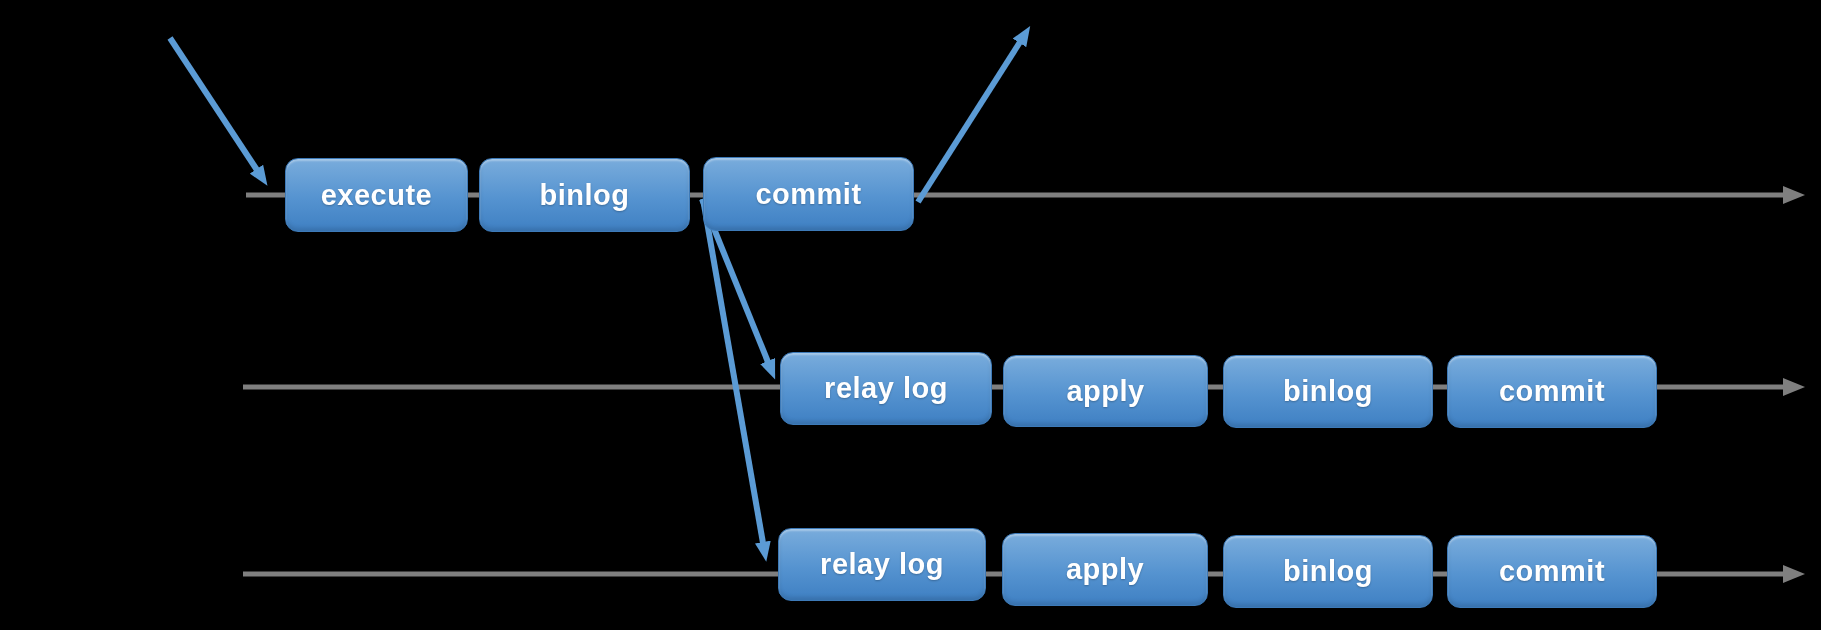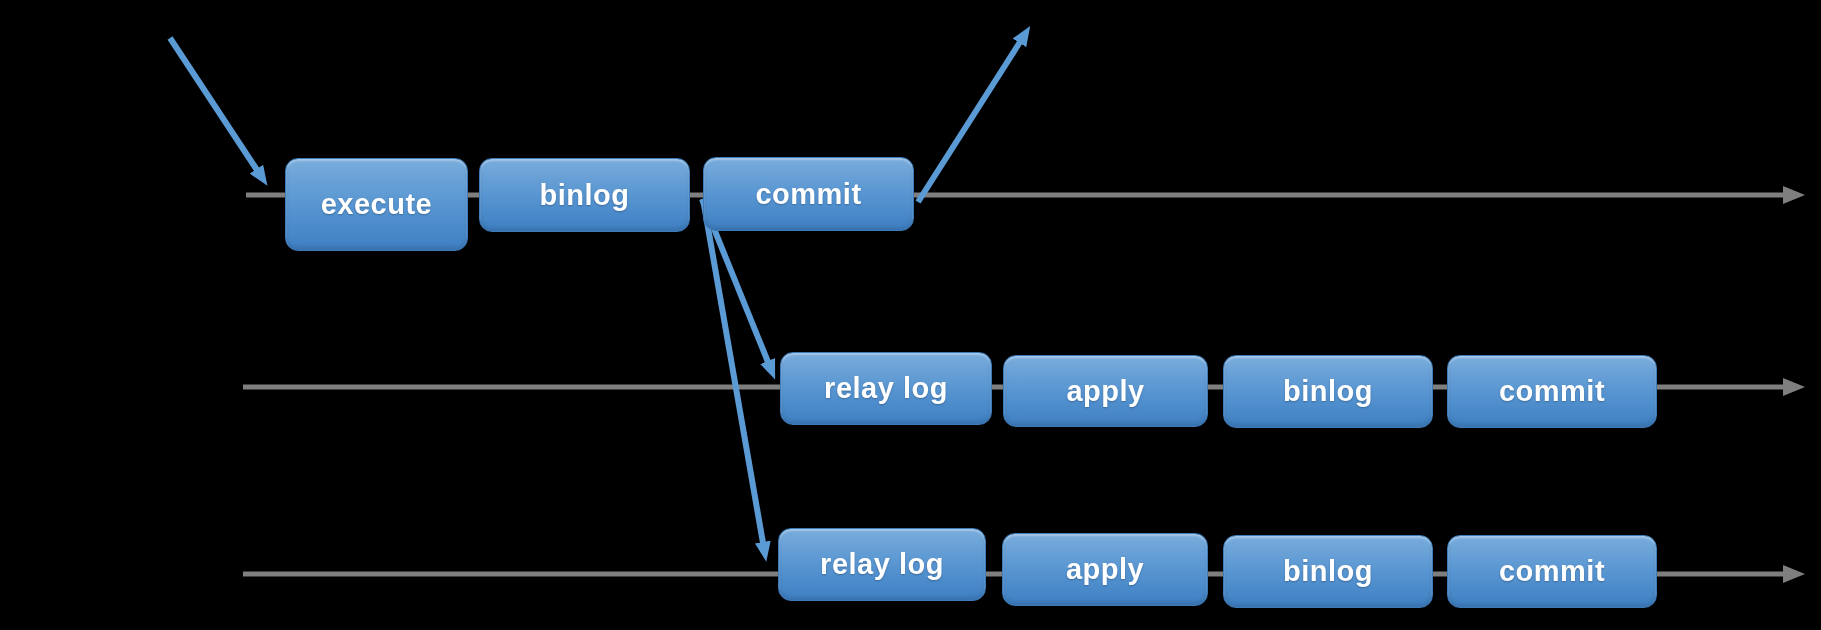--- a/index.html
+++ b/index.html
@@ -86,21 +86,21 @@
     <line class="timeline-line" x1="246" y1="195" x2="1784" y2="195" marker-end="url(#grayHead)"></line>
     <line class="timeline-line" x1="243" y1="387" x2="1784" y2="387" marker-end="url(#grayHead)"></line>
     <line class="timeline-line" x1="243" y1="574" x2="1784" y2="574" marker-end="url(#grayHead)"></line>
 
     <line class="blue-arrow-line" x1="170" y1="38" x2="257" y2="170" marker-end="url(#blueHead)"></line>
     <line class="blue-arrow-line" x1="918" y1="202" x2="1020" y2="42" marker-end="url(#blueHead)"></line>
     <line class="blue-arrow-line" x1="702" y1="199" x2="768" y2="362" marker-end="url(#blueHead)"></line>
     <line class="blue-arrow-line" x1="703" y1="199" x2="763" y2="543" marker-end="url(#blueHead)"></line>
   </svg>
 
-  <div class="node" style="left:285px;top:158px;width:183px;height:93px;">
+  <div class="node" style="left:285px;top:158px;width:183px;height:74px;">
     <span class="node-label">execute</span>
   </div>
   <div class="node" style="left:479px;top:158px;width:211px;height:74px;">
     <span class="node-label">binlog</span>
   </div>
   <div class="node" style="left:703px;top:157px;width:211px;height:74px;">
     <span class="node-label">commit</span>
   </div>
 
   <div class="node" style="left:780px;top:352px;width:212px;height:73px;">

